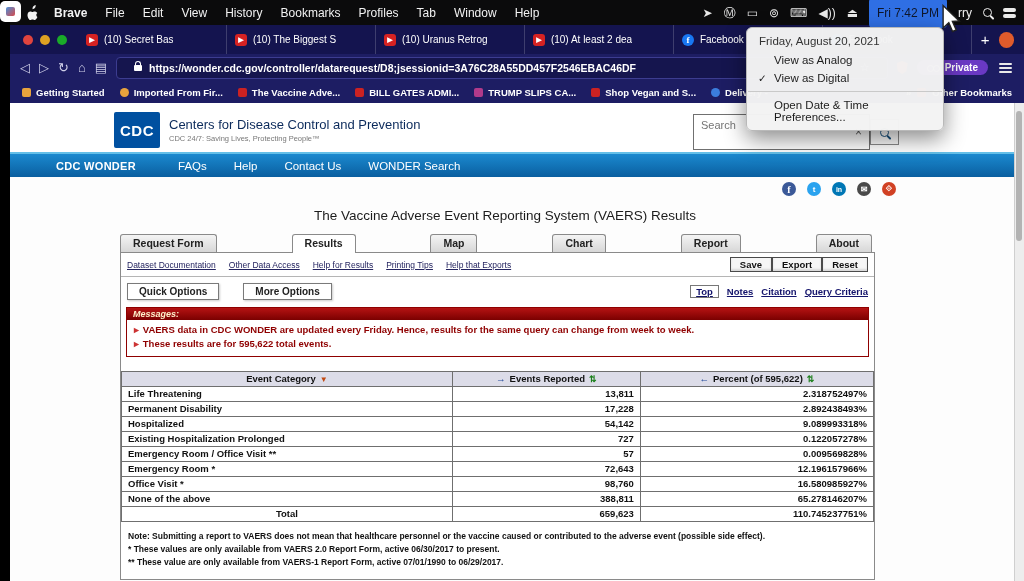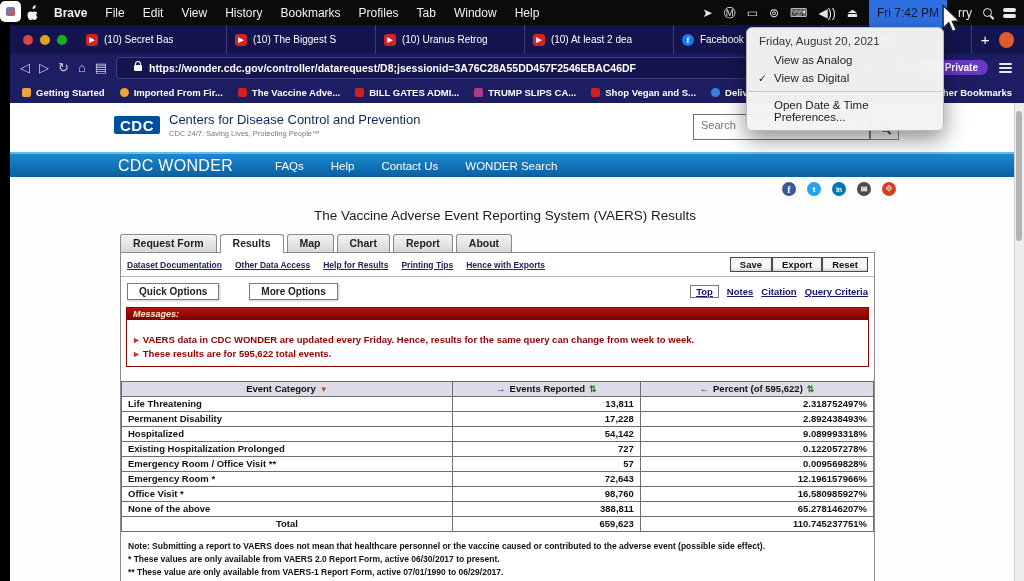--- a/index.html
+++ b/index.html
@@ -75,67 +75,67 @@
     display:flex;align-items:center;gap:15px;padding:0 12px;z-index:4;font-size:9.5px;color:#fff;font-weight:700;}
   .bm{display:flex;align-items:center;gap:5px;white-space:nowrap;}
   .bm-dot{width:9px;height:9px;border-radius:2px;}
   .bm0{background:#e8a33d;} .bm1{background:#e8a33d;border-radius:50%;} .bm2{background:#cc2222;}
   .bm3{background:#cc2222;} .bm4{background:#b03a8a;} .bm5{background:#cc2222;} .bm6{background:#3b7ddd;border-radius:50%;}
   .bm7{background:#cc2222;}
   .bm-right{margin-left:auto;display:flex;align-items:center;gap:6px;}
   
   .cdc-header{position:absolute;top:103px;left:10px;right:0;height:49px;background:#fff;z-index:3;}
   .cdc-brand{position:absolute;left:104px;top:9px;display:flex;align-items:center;gap:9px;}
-  .cdc-logo{width:46px;height:18px;background:#0050a0;color:#fff;display:flex;align-items:center;justify-content:center;
+  .cdc-logo{width:46px;height:36px;background:#0050a0;color:#fff;display:flex;align-items:center;justify-content:center;
     font-weight:700;font-size:15px;letter-spacing:.5px;border-radius:2px;}
   .cdc-org{color:#0b2a5b;font-size:13px;line-height:1.25;}
   .cdc-tag{color:#777;font-size:7.5px;margin-top:1px;}
   .cdc-search{position:absolute;right:125px;top:11px;display:flex;align-items:center;}
-  .cdc-search input{width:150px;height:20px;border:1px solid #707070;font-size:11px;padding:0 18px 4px 7px;
+  .cdc-search input{width:150px;height:20px;border:1px solid #707070;font-size:11px;padding:0 18px 14px 7px;
     color:#444;font-family:"Liberation Sans",sans-serif;outline:none;}
   .cdc-x{margin-left:-15px;color:#555;font-size:12px;z-index:2;}
   .cdc-search-btn{width:27px;height:24px;margin-left:8px;border:1px solid #8a8a8a;background:#fdfdfd;
     display:flex;align-items:center;justify-content:center;color:#17517e;}
   
   .wonder-nav{position:absolute;top:152px;left:10px;right:0;height:25px;
     background:linear-gradient(#1b89cf,#0a5fa0);border-top:2px solid #64bfe8;box-sizing:border-box;
     display:flex;align-items:center;color:#fff;z-index:3;}
-  .wonder-brand{margin-left:108px;font-weight:400;font-size:16px;letter-spacing:.3px;}
+  .wonder-brand{margin-left:46px;font-weight:700;font-size:11px;letter-spacing:.3px;}
   .wonder-links{display:flex;gap:27px;margin-left:42px;font-size:11.5px;}
   
   .page{position:absolute;top:177px;left:10px;right:0;bottom:0;background:#fdfdfd;color:#111;z-index:2;}
   .social-row{position:absolute;top:5px;right:128px;display:flex;gap:11px;}
   .soc{width:14px;height:14px;border-radius:50%;display:flex;align-items:center;justify-content:center;
     color:#fff;font-size:8px;font-weight:700;}
   .soc.fb{background:#3b5998;font-family:"Liberation Serif",serif;font-size:10px;}
   .soc.tw{background:#2aa3ef;} .soc.li{background:#0077b5;font-size:7px;} .soc.em{background:#4a4a4a;font-size:8px;}
   .soc.rss{background:#d14124;}
   .page-title{position:absolute;top:31px;left:0;width:990px;text-align:center;font-size:13.5px;color:#1c1c1c;}
   .content{position:absolute;top:56px;left:110px;width:755px;}
-  .tabs-row{display:flex;align-items:flex-end;height:19px;}
+  .tabs-row{display:flex;align-items:flex-end;height:19px;justify-content:space-between;}
   .ptab{border:1px solid #8a8a8a;border-bottom:none;background:linear-gradient(#f4f4f4,#d7d7d7);
     padding:2px 12px 3px;font-size:10.5px;font-weight:700;border-radius:3px 3px 0 0;margin-right:3px;color:#222;}
   .ptab.active{background:#fff;position:relative;top:1px;padding-bottom:4px;}
   .content-box{border:1px solid #8a8a8a;background:#fff;}
   .links-row{display:flex;align-items:center;gap:13px;padding:4px 6px;border-bottom:1px solid #b5b5b5;}
-  .doc-link{font-size:8.5px;font-weight:700;color:#23235f;text-decoration:underline;white-space:nowrap;}
+  .doc-link{font-size:8.5px;font-weight:400;color:#23235f;text-decoration:underline;white-space:nowrap;}
   .action-btns{margin-left:auto;display:flex;}
   .btn{border:1px solid #4a4a4a;background:#f6f6f6;box-shadow:inset 0 -2px 2px #d9d9d9;
     font-size:9.5px;font-weight:700;padding:1px 9px;color:#111;}
   .options-row{display:flex;align-items:center;padding:6px 6px 4px;}
   .opt-btn{border:1px solid #7a7a7a;background:#fff;box-shadow:1px 1px 2px #ccc;
     font-size:10px;font-weight:700;padding:2px 11px;color:#222;}
-  .opt-btn + .opt-btn{margin-left:30px;}
+  .opt-btn + .opt-btn{margin-left:24px;}
   .jump-links{margin-left:auto;display:flex;align-items:center;gap:8px;font-size:9.5px;font-weight:700;color:#13136b;}
   .jump{text-decoration:underline;}
   .jump.boxed{border:1px solid #777;padding:0 5px;text-decoration:underline;}
   .messages{margin:3px 5px 5px;border:1.5px solid #8f0000;}
   .msg-head{background:linear-gradient(#b51313,#7a0000);color:#fff2cc;font-weight:700;font-style:italic;
     font-size:9px;padding:1px 6px;}
-  .msg-body{padding:13px 7px 4px;}
+  .msg-body{padding:3px 7px 4px;}
   .msg-line{font-size:9.5px;font-weight:700;color:#8f0000;line-height:1.5;}
   .msg-bullet{color:#c33;margin-right:4px;}
   table.vaers{width:100%;border-collapse:collapse;margin-top:14px;}
   .vaers th,.vaers td{border:1px solid #6f6f6f;font-size:9.5px;font-weight:700;padding:1.5px 6px;}
   .vaers th{background:#dcdce8;text-align:center;}
   .vaers td.cat{text-align:left;}
   .vaers td.num{text-align:right;}
   .vaers tr.total td{background:#fff;}
   .vaers tr.total td.cat{text-align:center;}
   .sort-desc{color:#c24a12;font-size:8px;margin-left:4px;}
@@ -335,21 +335,21 @@
       <span class="ptab">Report</span>
       <span class="ptab">About</span>
     </div>
 
     <div class="content-box">
       <div class="links-row">
         <span class="doc-link">Dataset Documentation</span>
         <span class="doc-link">Other Data Access</span>
         <span class="doc-link">Help for Results</span>
         <span class="doc-link">Printing Tips</span>
-        <span class="doc-link">Hence with Exports</span>
+        <span class="doc-link">Help that Exports</span>
         <span class="action-btns">
           <button class="btn">Save</button>
           <button class="btn">Export</button>
           <button class="btn">Reset</button>
         </span>
       </div>
 
       <div class="options-row">
         <button class="opt-btn">Quick Options</button>
         <button class="opt-btn">More Options</button>

